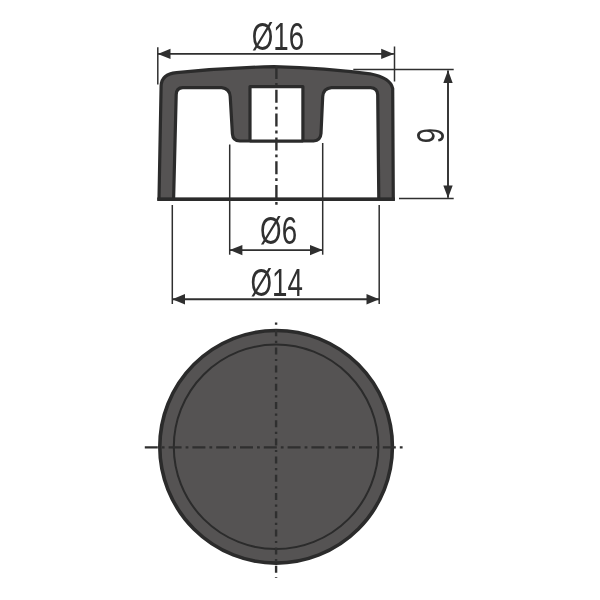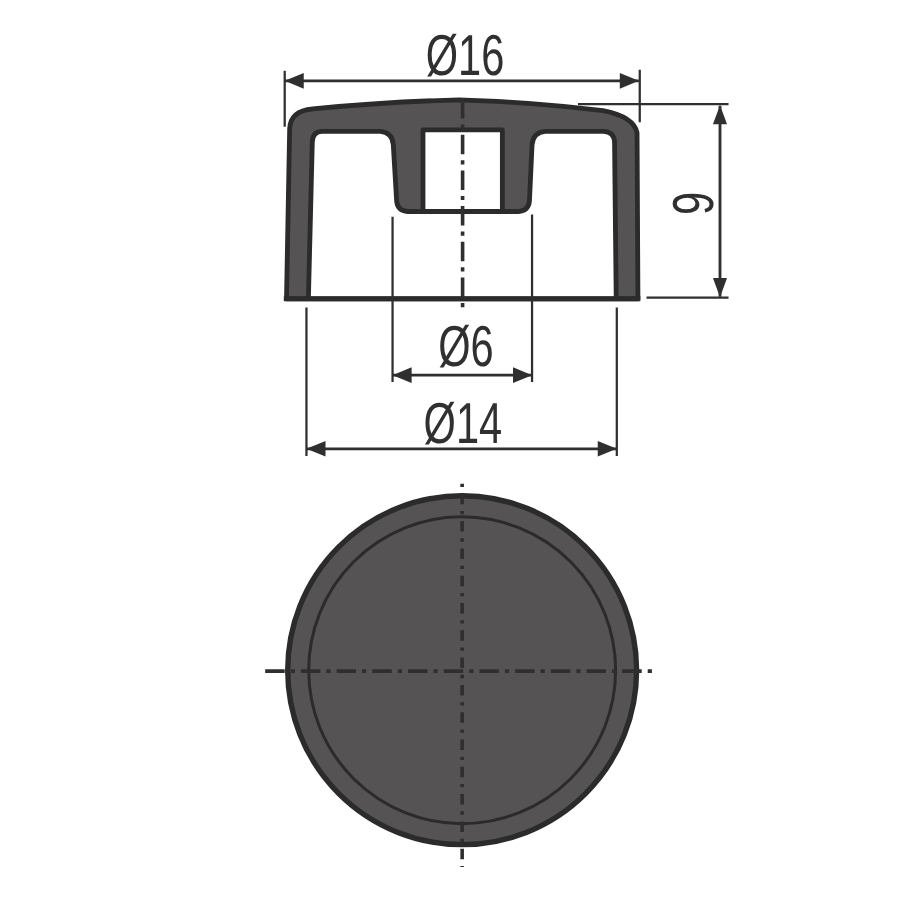--- a/index.html
+++ b/index.html
@@ -1,16 +1,16 @@
 <!DOCTYPE html>
 <html><head>
 <meta charset="utf-8">
 <style>
   html,body{margin:0;padding:0;background:#ffffff;}
-  .page{width:552px;height:600px;position:relative;transform:translateZ(0);margin-left:32px;}
+  .page{width:552px;height:600px;position:relative;transform:translateZ(0);}
   svg{display:block;}
   text{font-family:"Liberation Sans",sans-serif;fill:#303030;}
 </style>
 </head>
 <body>
 <div class="page">
 <svg width="600" height="600" viewBox="0 0 600 600">
 
   <g>
     <path fill="#555353" stroke="#2b2b2b" stroke-width="3.2" stroke-linejoin="round" fill-rule="evenodd" d="

